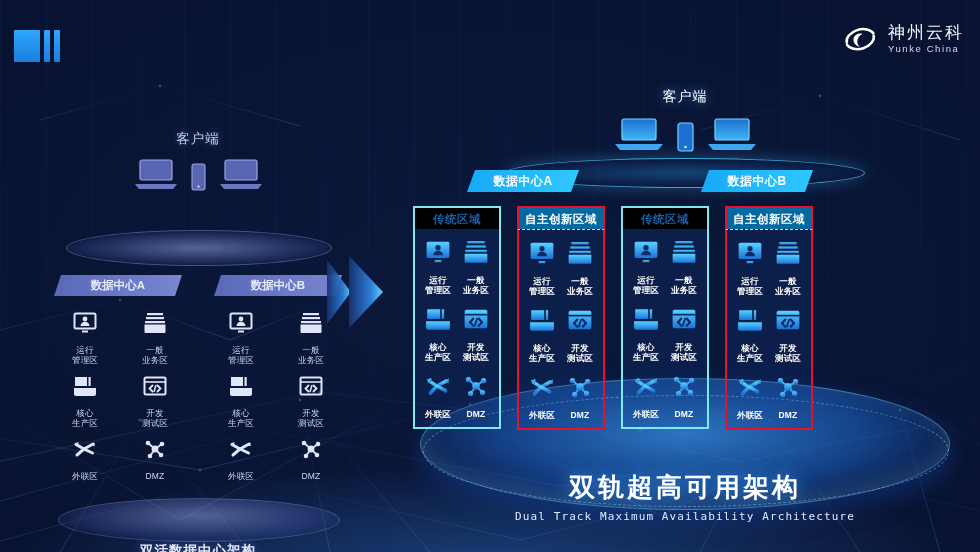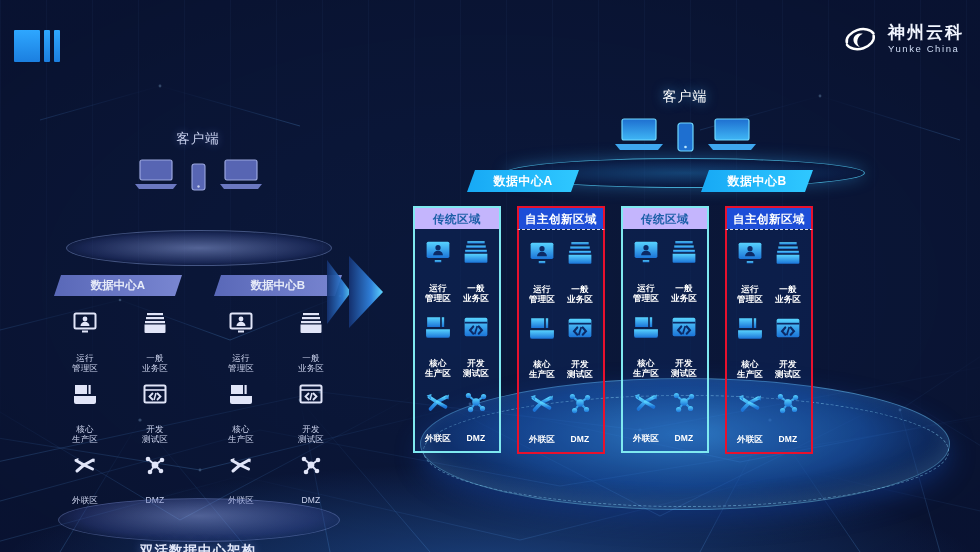--- a/index.html
+++ b/index.html
@@ -39,21 +39,21 @@
   .title{
     position:absolute; left:58px; top:26px;
     font-size:25px; font-weight:700; letter-spacing:.5px;
     color:#35a9ff;
     text-shadow:0 0 14px rgba(40,140,255,.65),0 0 3px rgba(150,220,255,.5);
     white-space:nowrap;
   }
   .logo{ position:absolute; right:16px; top:20px; display:flex; align-items:center; gap:9px; }
   .logo .mark{ width:38px; height:38px; }
   .logo .txt{ display:flex; flex-direction:column; line-height:1.05; }
-  .logo .cn{ font-size:17px; font-weight:700; color:#f2f6ff; letter-spacing:2px; }
+  .logo .cn{ font-size:17px; font-weight:400; color:#f2f6ff; letter-spacing:2px; }
   .logo .en{ font-size:9.5px; color:#cfdcf4; letter-spacing:1.6px; margin-top:2px; }
 
   
   .client-label{ font-size:13.5px; font-weight:400; color:#eaf3ff; letter-spacing:1px; text-align:center; }
   .devices{ display:flex; align-items:flex-end; justify-content:center; gap:12px; }
 
   
   .left-wrap{ position:absolute; left:48px; top:130px; width:300px; height:330px; opacity:.97; }
   .left-wrap .client-label{ color:#cfd6f2; text-shadow:0 0 8px rgba(130,160,255,.45); }
   .left-devices{ margin-top:9px; }
@@ -69,21 +69,21 @@
     font-size:11.5px; font-weight:700; color:#eef2ff;
     background:linear-gradient(90deg,#5c6bbd,#7d8ad6);
     clip-path:polygon(7px 0,100% 0,calc(100% - 7px) 100%,0 100%);
     box-shadow:0 0 10px rgba(110,130,220,.45);
   }
   .l-groups{ position:absolute; left:0; top:180px; width:300px; display:flex; justify-content:space-between; padding:0 2px; }
   .l-col{ width:140px; }
   .z-grid{ display:grid; grid-template-columns:1fr 1fr; row-gap:8px; }
   .zone{ display:flex; flex-direction:column; align-items:center; }
   .zone .ic{ width:30px; height:26px; display:flex; align-items:center; justify-content:center; }
-  .zone .zl{ margin-top:17px; font-size:8.5px; line-height:10px; text-align:center; letter-spacing:.2px; }
+  .zone .zl{ margin-top:9px; font-size:8.5px; line-height:10px; text-align:center; letter-spacing:.2px; }
   .l-col .zl{ color:#d5dcf5; }
   .l-base{
     position:absolute; left:10px; top:368px; width:282px; height:44px; border-radius:50%;
     background:radial-gradient(ellipse at 50% 40%, rgba(140,158,225,.55), rgba(70,86,170,.30) 60%, rgba(40,52,130,0) 80%);
     border:1px solid rgba(160,180,245,.30);
   }
   .l-caption{
     position:absolute; left:0; top:412px; width:300px; text-align:center;
     font-size:13.5px; font-weight:700; color:#e9eeff; letter-spacing:1px;
     text-shadow:0 0 10px rgba(120,150,240,.5);
@@ -127,23 +127,23 @@
     border:1px dashed rgba(150,225,255,.45);
   }
 
   .panels{ position:absolute; left:0; top:118px; width:560px; display:flex; gap:16px; padding-left:8px; }
   .panel{ width:88px; }
   .p-head{
     height:23px; line-height:23px; text-align:center;
     font-size:11.5px; font-weight:700; letter-spacing:.5px;
   }
   .p-body{ border-width:2px; border-style:solid; border-top:none; padding:9px 4px 8px; }
-  .panel.trad .p-head{ background:#c4b5fd; color:#1d5fa8; border:2px solid #7fe9f0; border-bottom:none; }
+  .panel.trad .p-head{ background:#000000; color:#1d5fa8; border:2px solid #7fe9f0; border-bottom:none; }
   .panel.trad .p-body{ border-color:#7fe9f0; background:rgba(18,64,150,.20); }
-  .panel.inno .p-head{ background:#1d4ed8; color:#ffffff; border:2px solid #e8112d; border-bottom:none; }
+  .panel.inno .p-head{ background:#0369a1; color:#ffffff; border:2px solid #e8112d; border-bottom:none; }
   .panel.inno .p-body{ border-color:#e8112d; background:rgba(18,64,150,.20); border-top:1px dashed rgba(255,255,255,.85); }
   .panel .z-grid{ row-gap:10px; }
   .panel .zl{ color:#ffffff; font-weight:700; }
   .panel .ic{ width:32px; height:28px; }
 
   .r-caption{ position:absolute; left:80px; top:382px; width:400px; text-align:center; }
   .r-caption .cn{
     font-size:26px; font-weight:700; color:#ffffff; letter-spacing:3px;
     text-shadow:0 0 18px rgba(70,170,255,.75);
   }
@@ -793,16 +793,20 @@
                   </svg>
               </span>
               <span class="zl"><span>DMZ</span></span>
             </div>
           </div>
         </div>
       </div>
 
     </div>
 
+    <div class="r-caption">
+      <div class="cn">双轨超高可用架构</div>
+      <div class="en">Dual Track Maximum Availability Architecture</div>
+    </div>
 
   </div>
 
 </div>
 
 </body></html>

